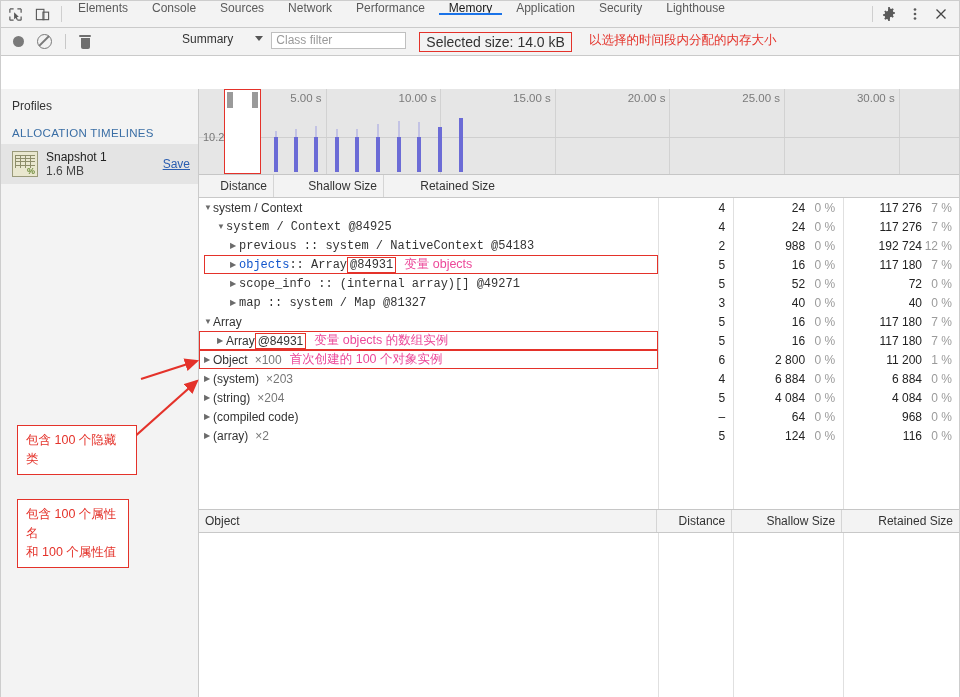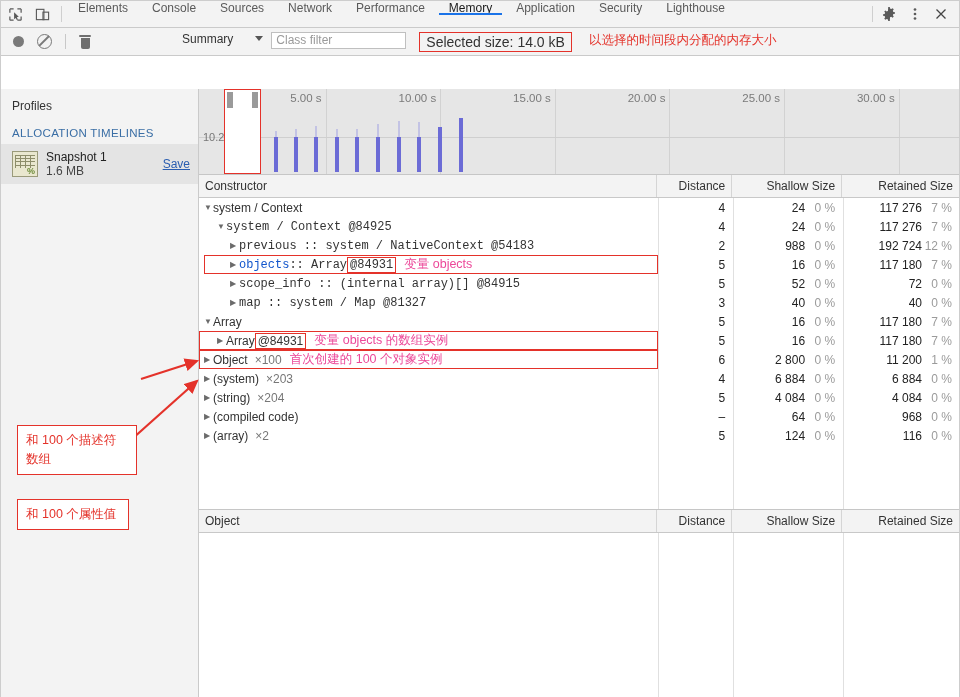--- a/index.html
+++ b/index.html
@@ -219,23 +219,24 @@
         <defs>
           <marker id="ah" markerWidth="7" markerHeight="7" refX="5.5" refY="3" orient="auto">
             <path d="M0,0 L6.5,3 L0,6 z" fill="#e4322a"></path>
           </marker>
         </defs>
         <line x1="140" y1="290" x2="196" y2="272" stroke="#e4322a" stroke-width="2.2" marker-end="url(#ah)"></line>
         <line x1="131" y1="350" x2="196" y2="292" stroke="#e4322a" stroke-width="2.2" marker-end="url(#ah)"></line>
       </svg>
 
       <div class="callout" style="left:16px;top:336px;width:120px;">
-        <div>和 100 个描述符数组</div>
+        <div>包含 100 个隐藏类</div>
       </div>
       <div class="callout" style="left:16px;top:410px;width:112px;">
+        <div>包含 100 个属性名</div>
         <div>和 100 个属性值</div>
       </div>
     </div>
 
     <div class="content">
 
       <div class="timeline">
         <div class="tl-grid" id="tl-grid">
             <div class="tl-vline" style="left: 126.615px;"></div>
             <div class="tl-label" style="left: 126.615px;">5.00 s</div>
@@ -278,21 +279,20 @@
             <div class="bar-light" style="left: 260.569px; bottom: 2px; height: 53.5294px;"></div>
             <div class="bar" style="left: 259.569px; height: 53.5294px;"></div>
           </div>
         <div class="sel-window" id="selwin" style="left: 24.6077px; width: 37.8231px;">
           <div class="sel-handle" style="left:2px;"></div>
           <div class="sel-handle" style="right:2px;"></div>
         </div>
       </div>
 
       <div class="thead">
-        <div class="th" style="width:459px;">Constructor</div>
         <div class="th num" style="width:75px;">Distance</div>
         <div class="th num" style="width:110px;">Shallow Size</div>
         <div class="th num" style="width:117px;border-right:none;">Retained Size</div>
       </div>
 
       <div class="grid" id="grid">
         <div class="grid-cols" style="left:459px;"></div>
         <div class="grid-cols" style="left:534px;"></div>
         <div class="grid-cols" style="left:644px;"></div>
         <div id="rows">
@@ -331,21 +331,21 @@
                 <span class="mono idbox">@84931</span>
                 <span class="cnlabel">变量 objects</span>
               </div>
               <div class="c-num" style="width: 75px;">5</div>
               <div class="c-num" style="width: 110px;"><span>16</span><span class="pct">0 %</span></div>
               <div class="c-num" style="width: 117px;"><span>117 180</span><span class="pct">7 %</span></div>
             </div>
             <div class="row">
               <div class="c-constructor" style="width: 459px; padding-left: 31px;">
                 <span class="tri">▶</span>
-                <span class="mono">scope_info :: (internal array)[] @84915</span>
+                <span class="mono">scope_info :: (internal array)[] @49271</span>
               </div>
               <div class="c-num" style="width: 75px;">5</div>
               <div class="c-num" style="width: 110px;"><span>52</span><span class="pct">0 %</span></div>
               <div class="c-num" style="width: 117px;"><span>72</span><span class="pct">0 %</span></div>
             </div>
             <div class="row">
               <div class="c-constructor" style="width: 459px; padding-left: 31px;">
                 <span class="tri">▶</span>
                 <span class="mono">map :: system / Map @81327</span>
               </div>

